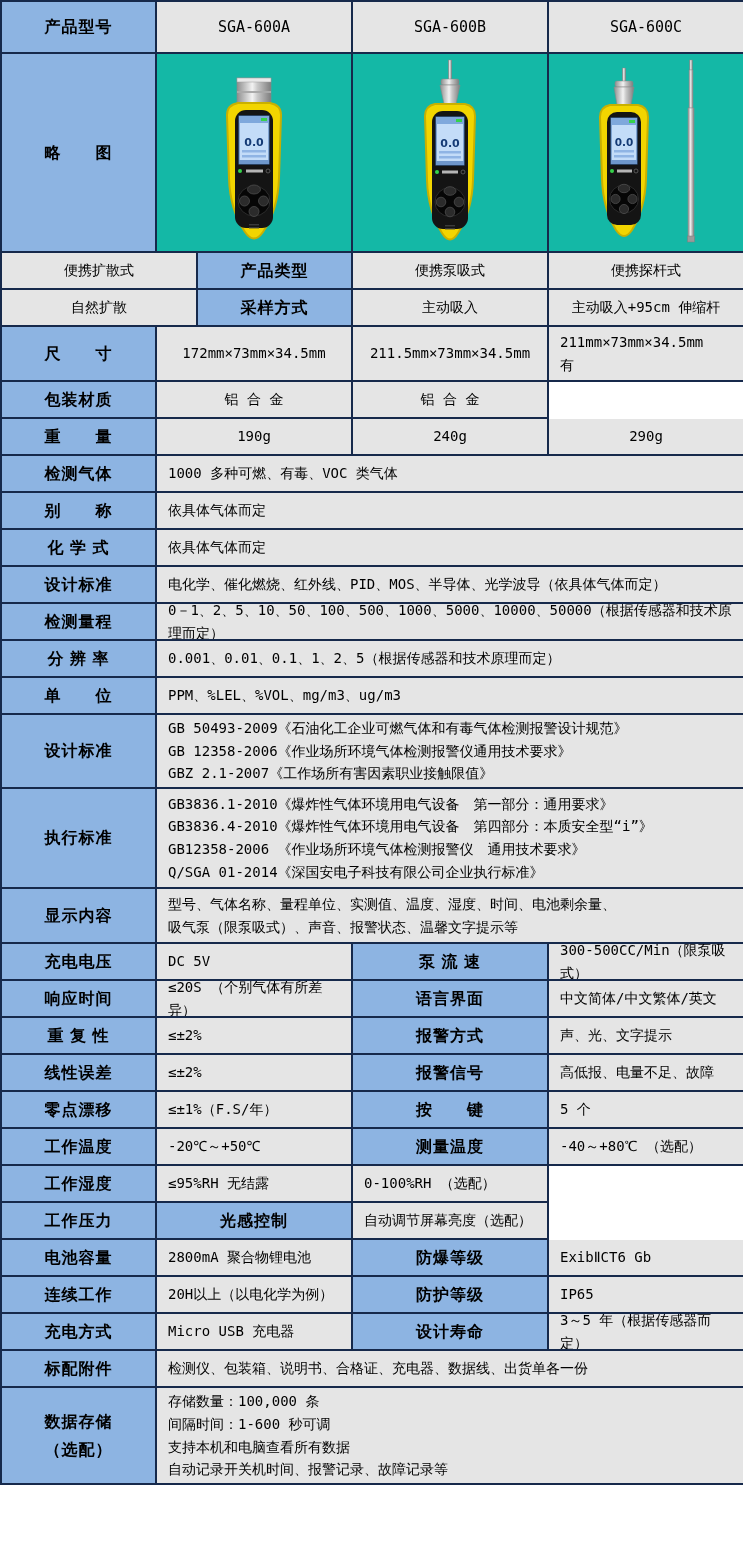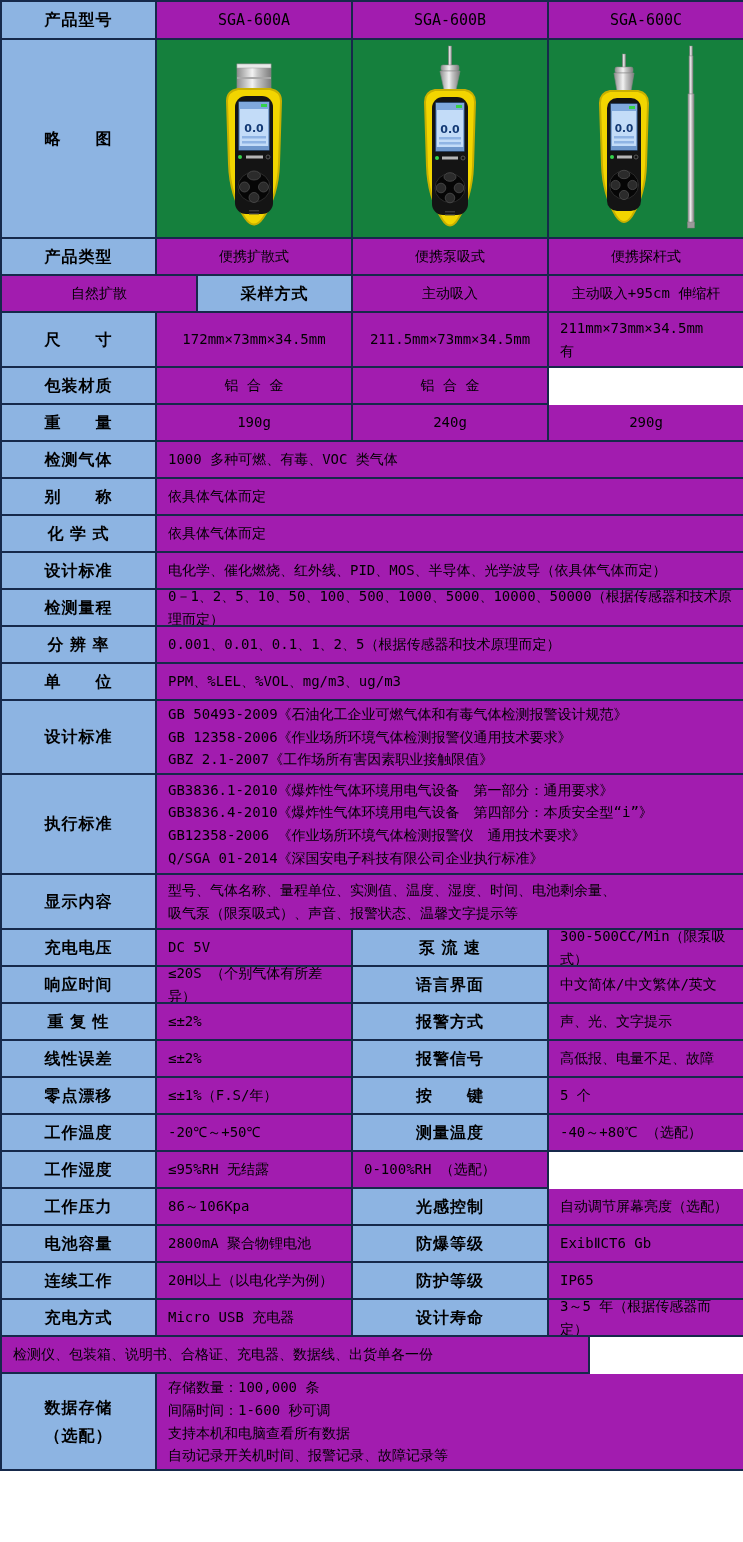--- a/index.html
+++ b/index.html
@@ -23,32 +23,32 @@
   .lab{
     background:#8DB4E2;
     font-weight:bold;
     font-size:16px;
     letter-spacing:1px;
     text-align:center;
     white-space:pre-line;
     line-height:1.7;
   }
   .val{
-    background:#a21caf;
+    background:#e5e5e5;
     font-size:14px;
     font-family:"DejaVu Sans Mono","Liberation Mono",monospace;
     white-space:pre-line;
     line-height:1.62;
   }
-  .white{background:#15803d;}
+  .white{background:#14b8a6;}
   .left{justify-content:flex-start;text-align:left;padding-left:11px;padding-right:5px;}
   .c155{width:155px;flex:none;}
   .c196{width:196px;flex:none;}
   .c588{width:588px;flex:none;}
-  .h38{height:38px;}
+  .h38{height:52px;}
   .h37{height:37px;}
   .h55{height:55px;}
   .h74{height:74px;}
   .h100{height:100px;}
   .h97{height:97px;}
   .h199{height:199px;}
   .model{font-size:15px;}
   .img-cell{align-items:center;justify-content:center;}
   svg text{font-family:"DejaVu Sans","Liberation Sans",sans-serif;}
 </style>
@@ -180,22 +180,22 @@
           <rect x="128.5" y="2" width="3" height="10" fill="url(#chromeH)" stroke="#8a8a8a" stroke-width="0.4"></rect>
           <rect x="128" y="12" width="4" height="38" fill="url(#chromeH)" stroke="#8a8a8a" stroke-width="0.4"></rect>
           <rect x="127" y="50" width="6" height="130" fill="url(#chromeH)" stroke="#8a8a8a" stroke-width="0.5"></rect>
           <rect x="126.5" y="178" width="7" height="6" fill="#9a9a9a" stroke="#7c7c7c" stroke-width="0.5"></rect>
         </g>
       </svg>
     </div>
   </div>
 
   <div class="row">
+    <div class="cell val c196 h37">便携扩散式</div>
     <div class="cell lab c155 h37">产品类型</div>
-    <div class="cell val c196 h37">便携扩散式</div>
     <div class="cell val c196 h37">便携泵吸式</div>
     <div class="cell val c196 h37">便携探杆式</div>
   </div>
   <div class="row">
     <div class="cell val c196 h37">自然扩散</div>
     <div class="cell lab c155 h37">采样方式</div>
     <div class="cell val c196 h37">主动吸入</div>
     <div class="cell val c196 h37">主动吸入+95cm 伸缩杆</div>
   </div>
   <div class="row">
@@ -300,21 +300,20 @@
     <div class="cell lab c196 h37">测量温度</div>
     <div class="cell val c196 h37 left">-40～+80℃ （选配）</div>
   </div>
   <div class="row">
     <div class="cell lab c155 h37">工作湿度</div>
     <div class="cell val c196 h37 left">≤95%RH 无结露</div>
     <div class="cell val c196 h37 left">0-100%RH （选配）</div>
   </div>
   <div class="row">
     <div class="cell lab c155 h37">工作压力</div>
-    <div class="cell val c196 h37 left">86～106Kpa</div>
     <div class="cell lab c196 h37">光感控制</div>
     <div class="cell val c196 h37 left">自动调节屏幕亮度（选配）</div>
   </div>
   <div class="row">
     <div class="cell lab c155 h37">电池容量</div>
     <div class="cell val c196 h37 left">2800mA 聚合物锂电池</div>
     <div class="cell lab c196 h37">防爆等级</div>
     <div class="cell val c196 h37 left">ExibⅡCT6 Gb</div>
   </div>
   <div class="row">
@@ -324,20 +323,21 @@
     <div class="cell val c196 h37 left">IP65</div>
   </div>
   <div class="row">
     <div class="cell lab c155 h37">充电方式</div>
     <div class="cell val c196 h37 left">Micro USB 充电器</div>
     <div class="cell lab c196 h37">设计寿命</div>
     <div class="cell val c196 h37 left">3～5 年（根据传感器而定）</div>
   </div>
 
   <div class="row">
+    <div class="cell lab c155 h37">标配附件</div>
     <div class="cell val c588 h37 left">检测仪、包装箱、说明书、合格证、充电器、数据线、出货单各一份</div>
   </div>
 
   <div class="row">
     <div class="cell lab c155 h97">数据存储
 （选配）</div>
     <div class="cell val c588 h97 left">存储数量：100,000 条
 间隔时间：1-600 秒可调
 支持本机和电脑查看所有数据
 自动记录开关机时间、报警记录、故障记录等</div>

